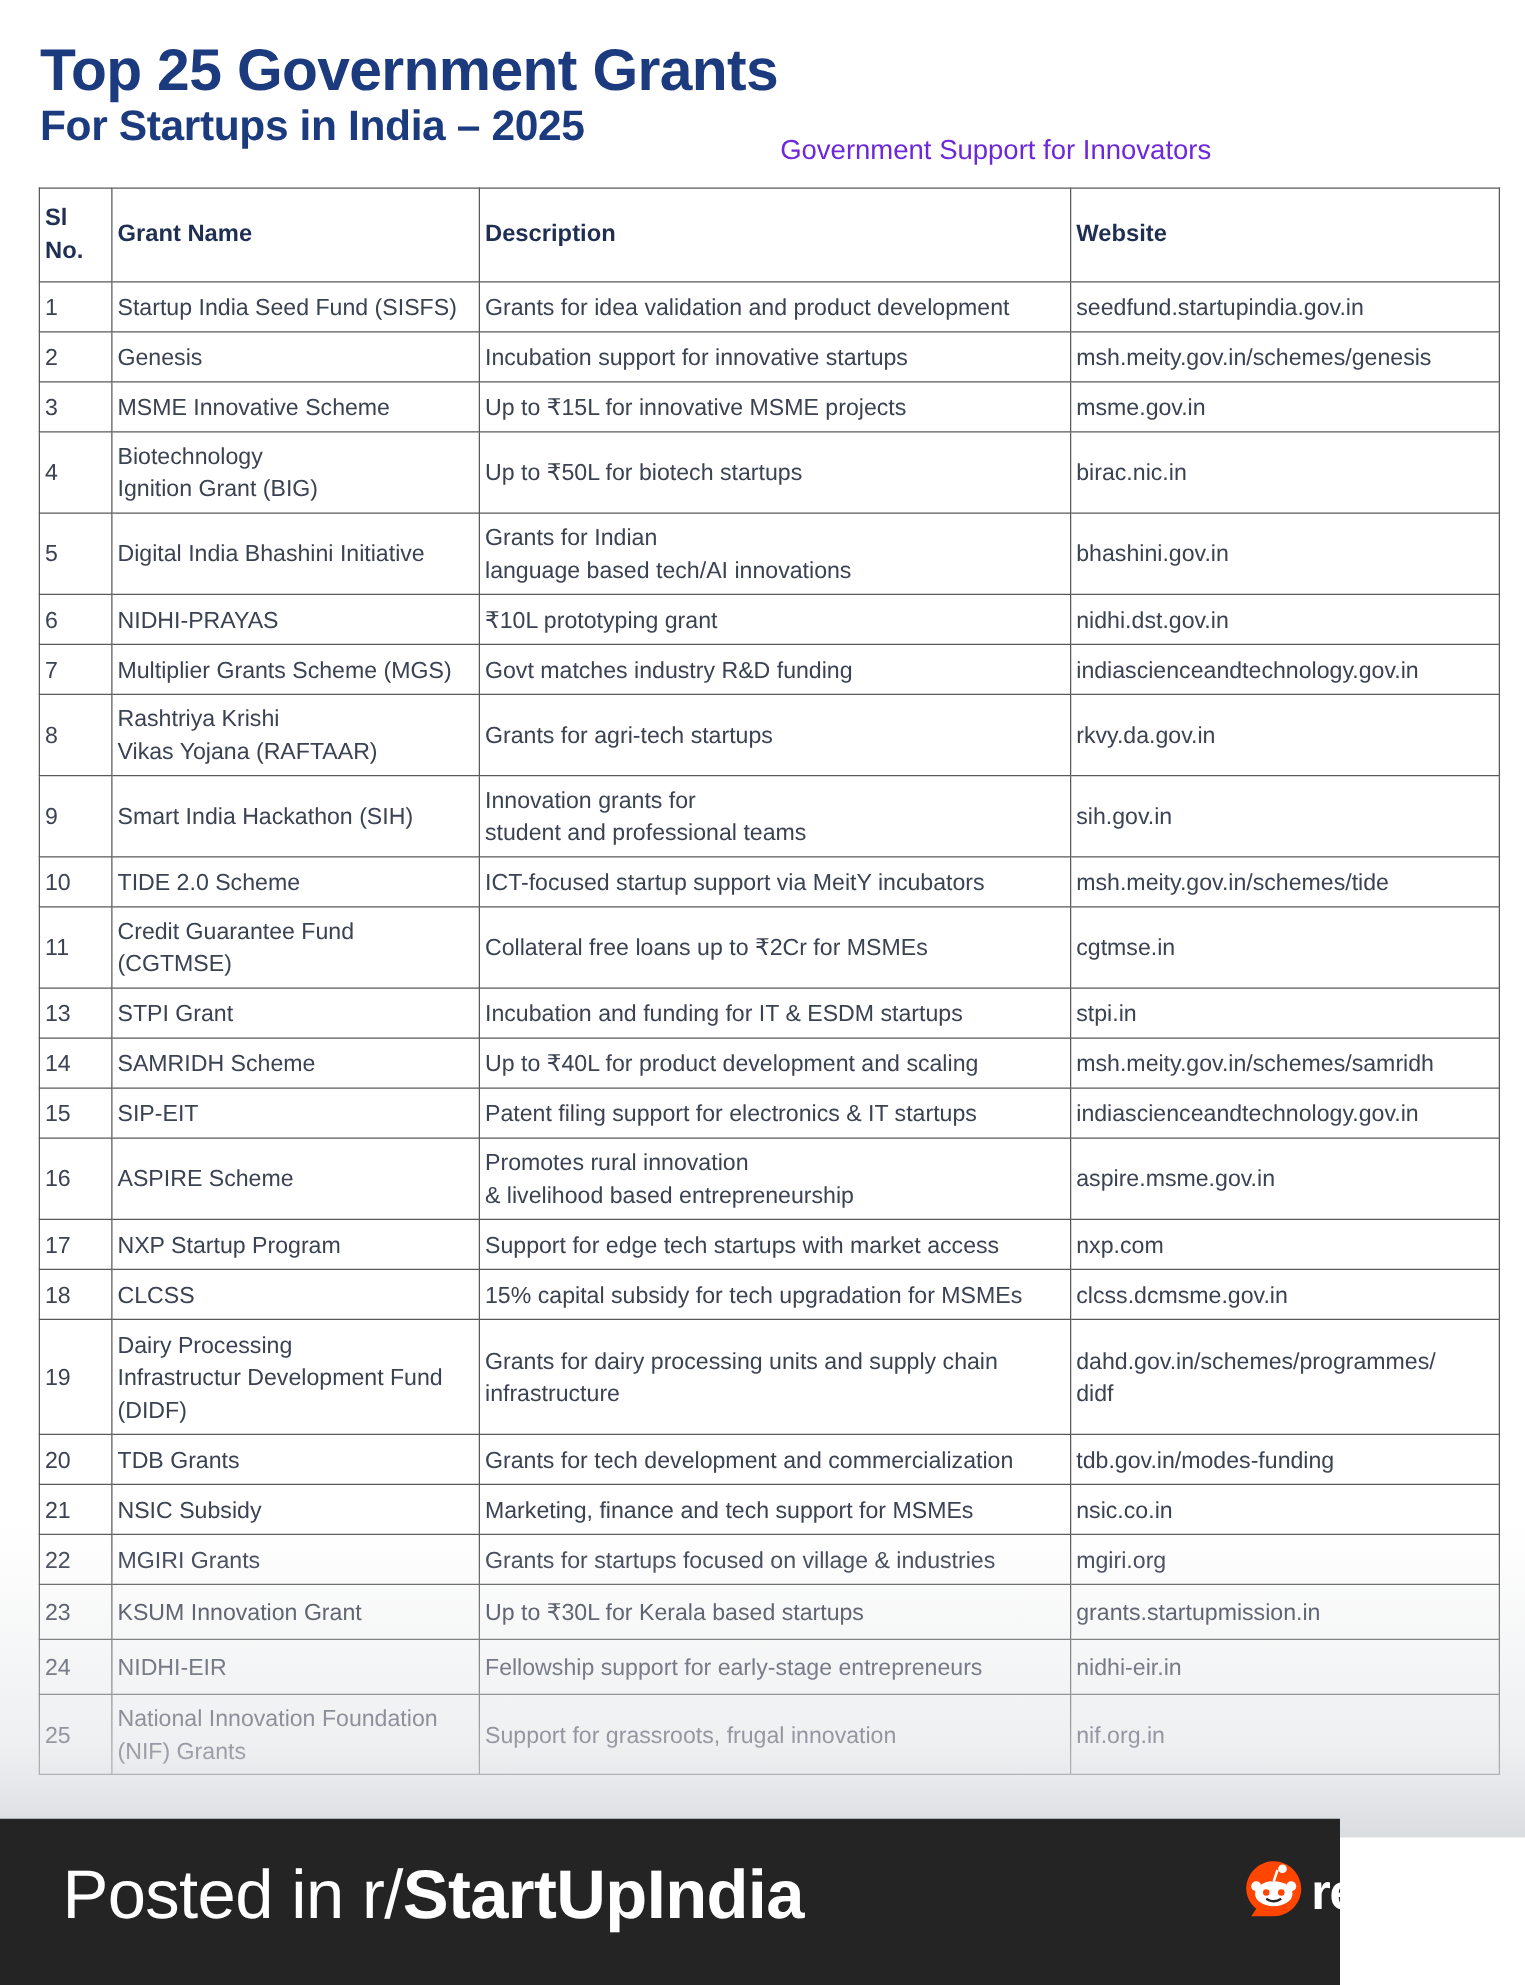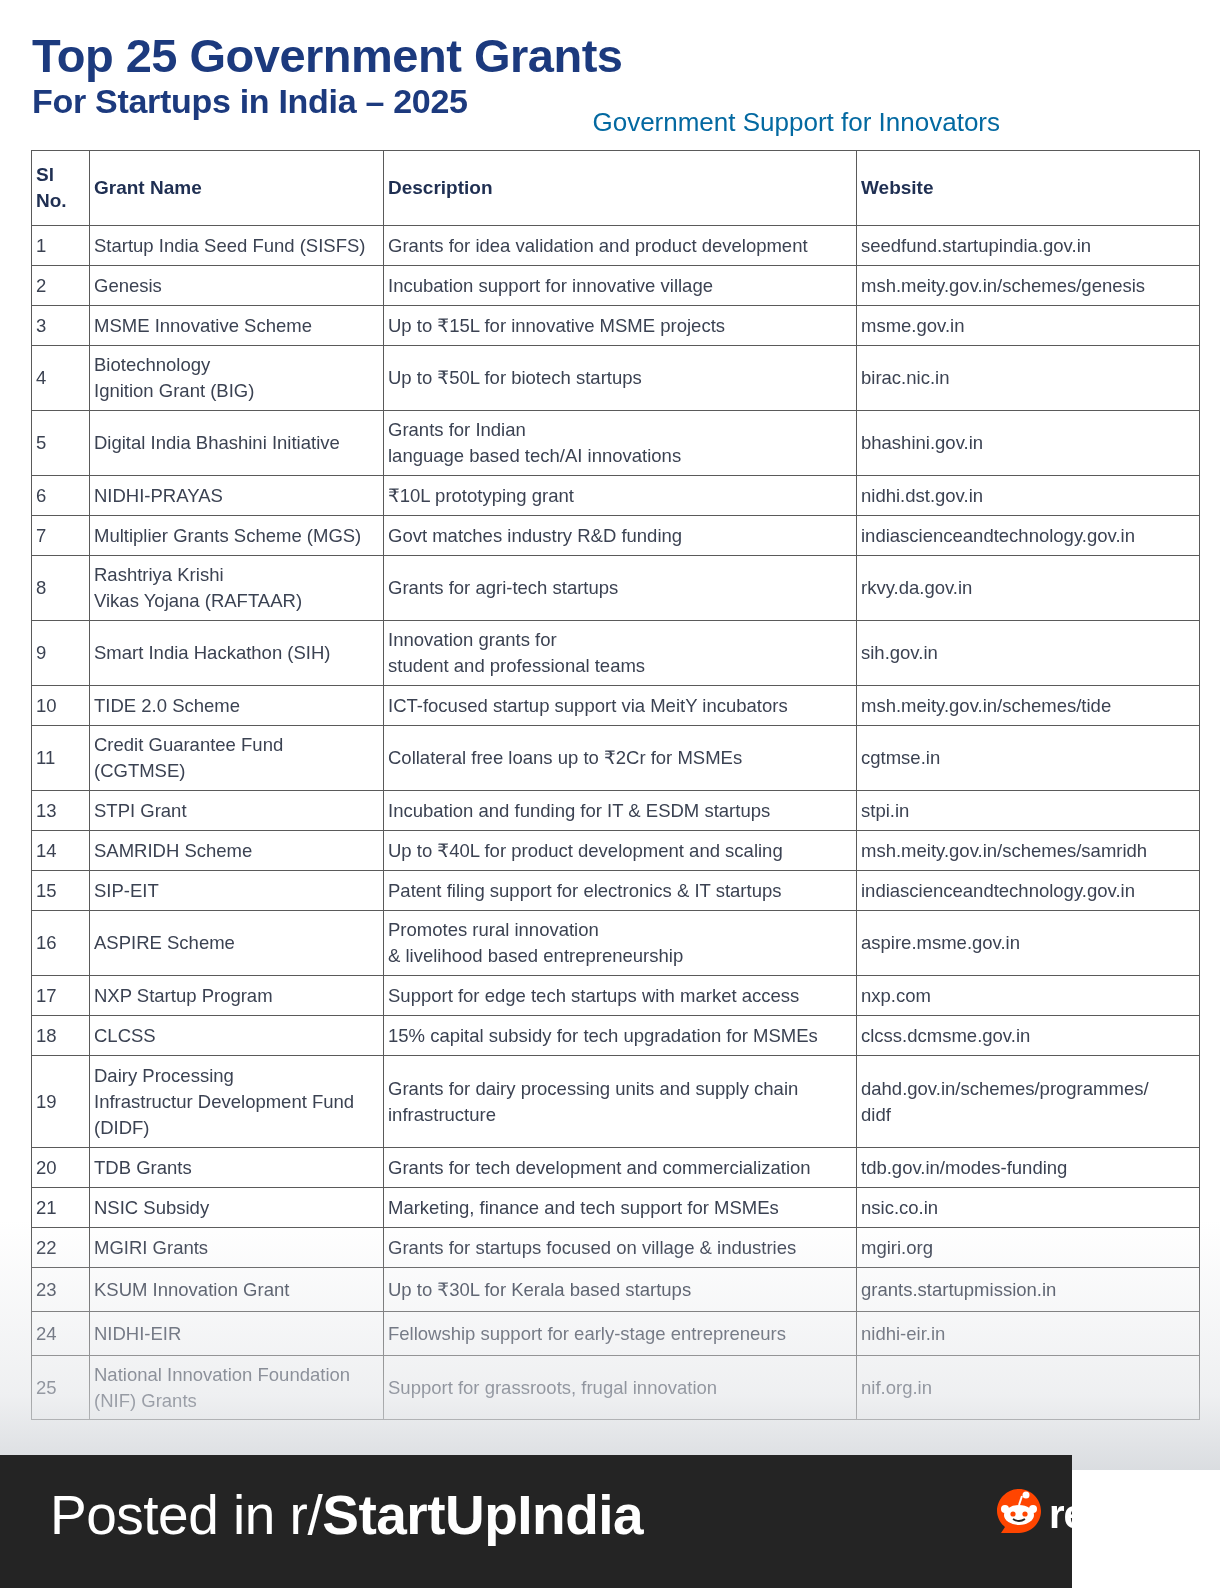--- a/index.html
+++ b/index.html
@@ -8,21 +8,21 @@
 
     .doc { position: absolute; left: 0; top: 0; width: 1021px; height: 1470px; background: #fff; }
     .fade { position: absolute; left: 0; top: 1220px; width: 1220px; height: 250px;
             background: linear-gradient(to bottom, rgba(255,255,255,0) 0%, rgba(225,227,230,0.55) 70%, rgba(214,217,221,0.9) 100%);
             pointer-events: none; }
 
     .title { position: absolute; left: 32px; top: 28px; font-size: 47px; font-weight: 700;
              color: #1c3a7e; letter-spacing: -0.5px; white-space: nowrap; }
     .subtitle { position: absolute; left: 32px; top: 82px; font-size: 34px; font-weight: 700;
                 color: #1c3a7e; white-space: nowrap; letter-spacing: -0.3px; }
-    .tagline { position: absolute; right: 21px; top: 107px; font-size: 26px; color: #0369a1;
+    .tagline { position: absolute; right: 52px; top: 107px; font-size: 22px; color: #6d28d9;
                white-space: nowrap; }
 
     table.grants { position: absolute; left: 31px; top: 150px; width: 1168px;
                    border-collapse: collapse; table-layout: fixed; color: #3b4252; font-size: 18.5px; border-radius: 23px; }
     table.grants th, table.grants td { border: 1.5px solid #5a5a5a; padding: 3px 4px;
                    vertical-align: middle; text-align: left; line-height: 26px; }
     table.grants th { color: #1f2f52; font-weight: 700; font-size: 19px; height: 75px; }
     table.grants td { height: 40px; }
     table.grants tr.tall td { height: 65px; }
     table.grants tr.xtall td { height: 92px; }
@@ -65,21 +65,21 @@
     <tbody id="grant-rows">
         <tr>
           <td style="white-space: pre-line;">1</td>
           <td style="white-space: pre-line;">Startup India Seed Fund (SISFS)</td>
           <td style="white-space: pre-line;">Grants for idea validation and product development</td>
           <td style="white-space: pre-line;">seedfund.startupindia.gov.in</td>
         </tr>
         <tr>
           <td style="white-space: pre-line;">2</td>
           <td style="white-space: pre-line;">Genesis</td>
-          <td style="white-space: pre-line;">Incubation support for innovative village</td>
+          <td style="white-space: pre-line;">Incubation support for innovative startups</td>
           <td style="white-space: pre-line;">msh.meity.gov.in/schemes/genesis</td>
         </tr>
         <tr>
           <td style="white-space: pre-line;">3</td>
           <td style="white-space: pre-line;">MSME Innovative Scheme</td>
           <td style="white-space: pre-line;">Up to ₹15L for innovative MSME projects</td>
           <td style="white-space: pre-line;">msme.gov.in</td>
         </tr>
         <tr class="tall">
           <td style="white-space: pre-line;">4</td>

